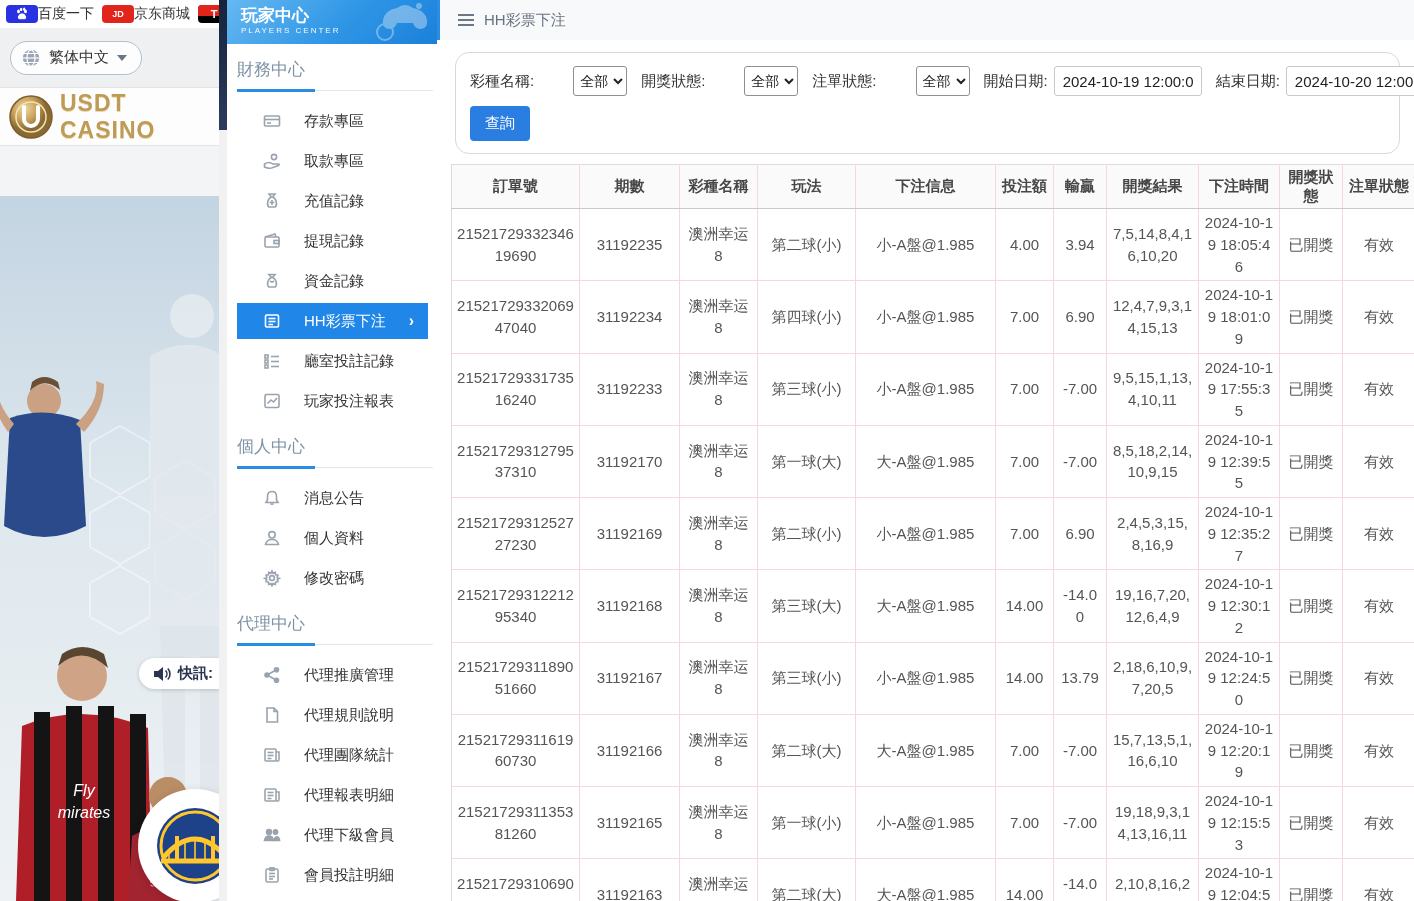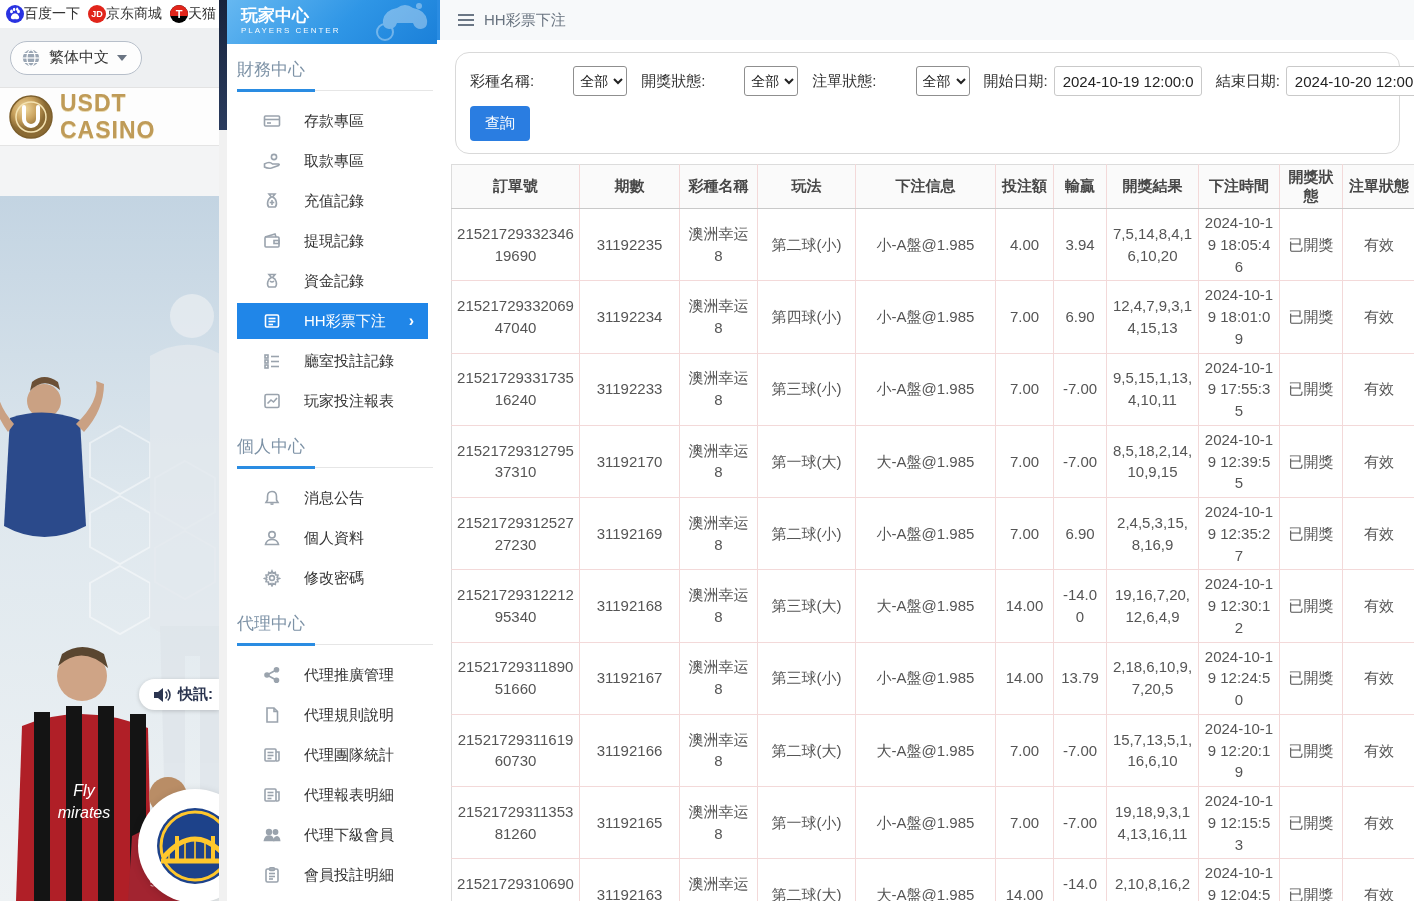--- a/index.html
+++ b/index.html
@@ -4,34 +4,34 @@
 <style>
   * { margin:0; padding:0; box-sizing:border-box; }
   html,body { width:1414px; height:901px; overflow:hidden; background:#fff;
     font-family:"Liberation Sans","DejaVu Sans",sans-serif; }
   .stage { position:relative; width:1414px; height:901px; overflow:hidden; background:#fff; }
 
   
   .left-region { position:absolute; left:0; top:0; width:219px; height:901px; overflow:hidden; background:#f4f4f5; }
   .bookmarks-bar { height:28px; background:#fff; display:flex; align-items:center; gap:8px; padding:0 6px; white-space:nowrap; overflow:hidden; }
   .bookmark { display:flex; align-items:center; font-size:14px; color:#333; flex:0 0 auto; cursor:pointer; }
-  .bm-icon { width:18px; height:18px; border-radius:9px; display:flex; align-items:center; justify-content:center; flex:0 0 auto; position:relative; overflow:hidden; }
+  .bm-icon { width:32px; height:18px; border-radius:4px; display:flex; align-items:center; justify-content:center; flex:0 0 auto; position:relative; overflow:hidden; }
   .bm-baidu { background:#2932e1; }
   .bm-jd { background:#e1251b; color:#fff; font-size:9px; font-weight:bold; }
   .bm-tmall { background:#000; color:#fff; font-size:11px; font-weight:bold; }
   .bm-tmall::before { content:""; position:absolute; left:0; top:0; right:0; height:11px; background:#e1251b; }
   .bm-tmall span { position:relative; z-index:1; }
   .lang-bar { height:60px; background:#eef0f2; border-bottom:1px solid #e3e3e3; display:flex; align-items:center; padding-left:10px; }
   .lang-pill { display:flex; align-items:center; gap:8px; background:#fdfdfd; border:1px solid #b7bfca; border-radius:17px; padding:6px 14px 6px 10px; font-size:15px; color:#333; cursor:pointer; }
   .caret-down { width:0; height:0; border-left:5px solid transparent; border-right:5px solid transparent; border-top:6px solid #6a7482; }
   .logo-row { height:57px; background:#fdfdfd; display:flex; align-items:center; padding-left:8px; gap:6px; }
   .logo-text { font-size:23px; font-weight:bold; letter-spacing:1px; color:#bf9b58; text-shadow:0 1px 0 #e9d9ae; }
   .left-gap { height:51px; background:#f3f4f5; border-top:1px solid #e4e4e4; }
   .hero { position:relative; height:705px; background:linear-gradient(180deg,#c3d4e2 0%,#dfe8ee 45%,#eef2f4 100%); overflow:hidden; }
-  .ticker-pill { position:absolute; right:0; top:483px; height:31px; background:#fff; border-radius:16px 0 0 16px; box-shadow:0 1px 4px rgba(0,0,0,.18); display:flex; align-items:center; gap:7px; padding:0 6px 0 14px; font-size:15px; font-weight:bold; color:#2b3550; }
+  .ticker-pill { position:absolute; right:0; top:462px; height:31px; background:#fff; border-radius:16px 0 0 16px; box-shadow:0 1px 4px rgba(0,0,0,.18); display:flex; align-items:center; gap:7px; padding:0 6px 0 14px; font-size:15px; font-weight:bold; color:#2b3550; }
   .team-badge { position:absolute; left:138px; top:593px; width:114px; height:114px; background:#fff; border-radius:50%; box-shadow:0 2px 8px rgba(0,0,0,.15); display:flex; align-items:center; justify-content:center; }
 
   
   .sidebar { position:absolute; left:219px; top:0; width:218px; height:901px; background:#fff; overflow:hidden; }
   .sidebar-scroll-strip { position:absolute; left:0; top:0; width:8px; height:901px; background:#f1f1f1; }
   .sidebar-scroll-strip::before { content:""; position:absolute; left:0; top:0; width:8px; height:130px; background:linear-gradient(180deg,#17233c,#2b3c5e); }
   .sidebar-inner { position:absolute; left:8px; top:0; width:210px; height:901px; }
   .sidebar-header { height:44px; background:linear-gradient(135deg,#66b8f1 0%,#2f96e6 55%,#1b80d9 100%); color:#fff; padding:5px 0 0 14px; position:relative; overflow:hidden; }
   .sidebar-title { font-size:17px; font-weight:bold; line-height:21px; }
   .sidebar-subtitle { font-size:8px; letter-spacing:2px; opacity:.95; }

